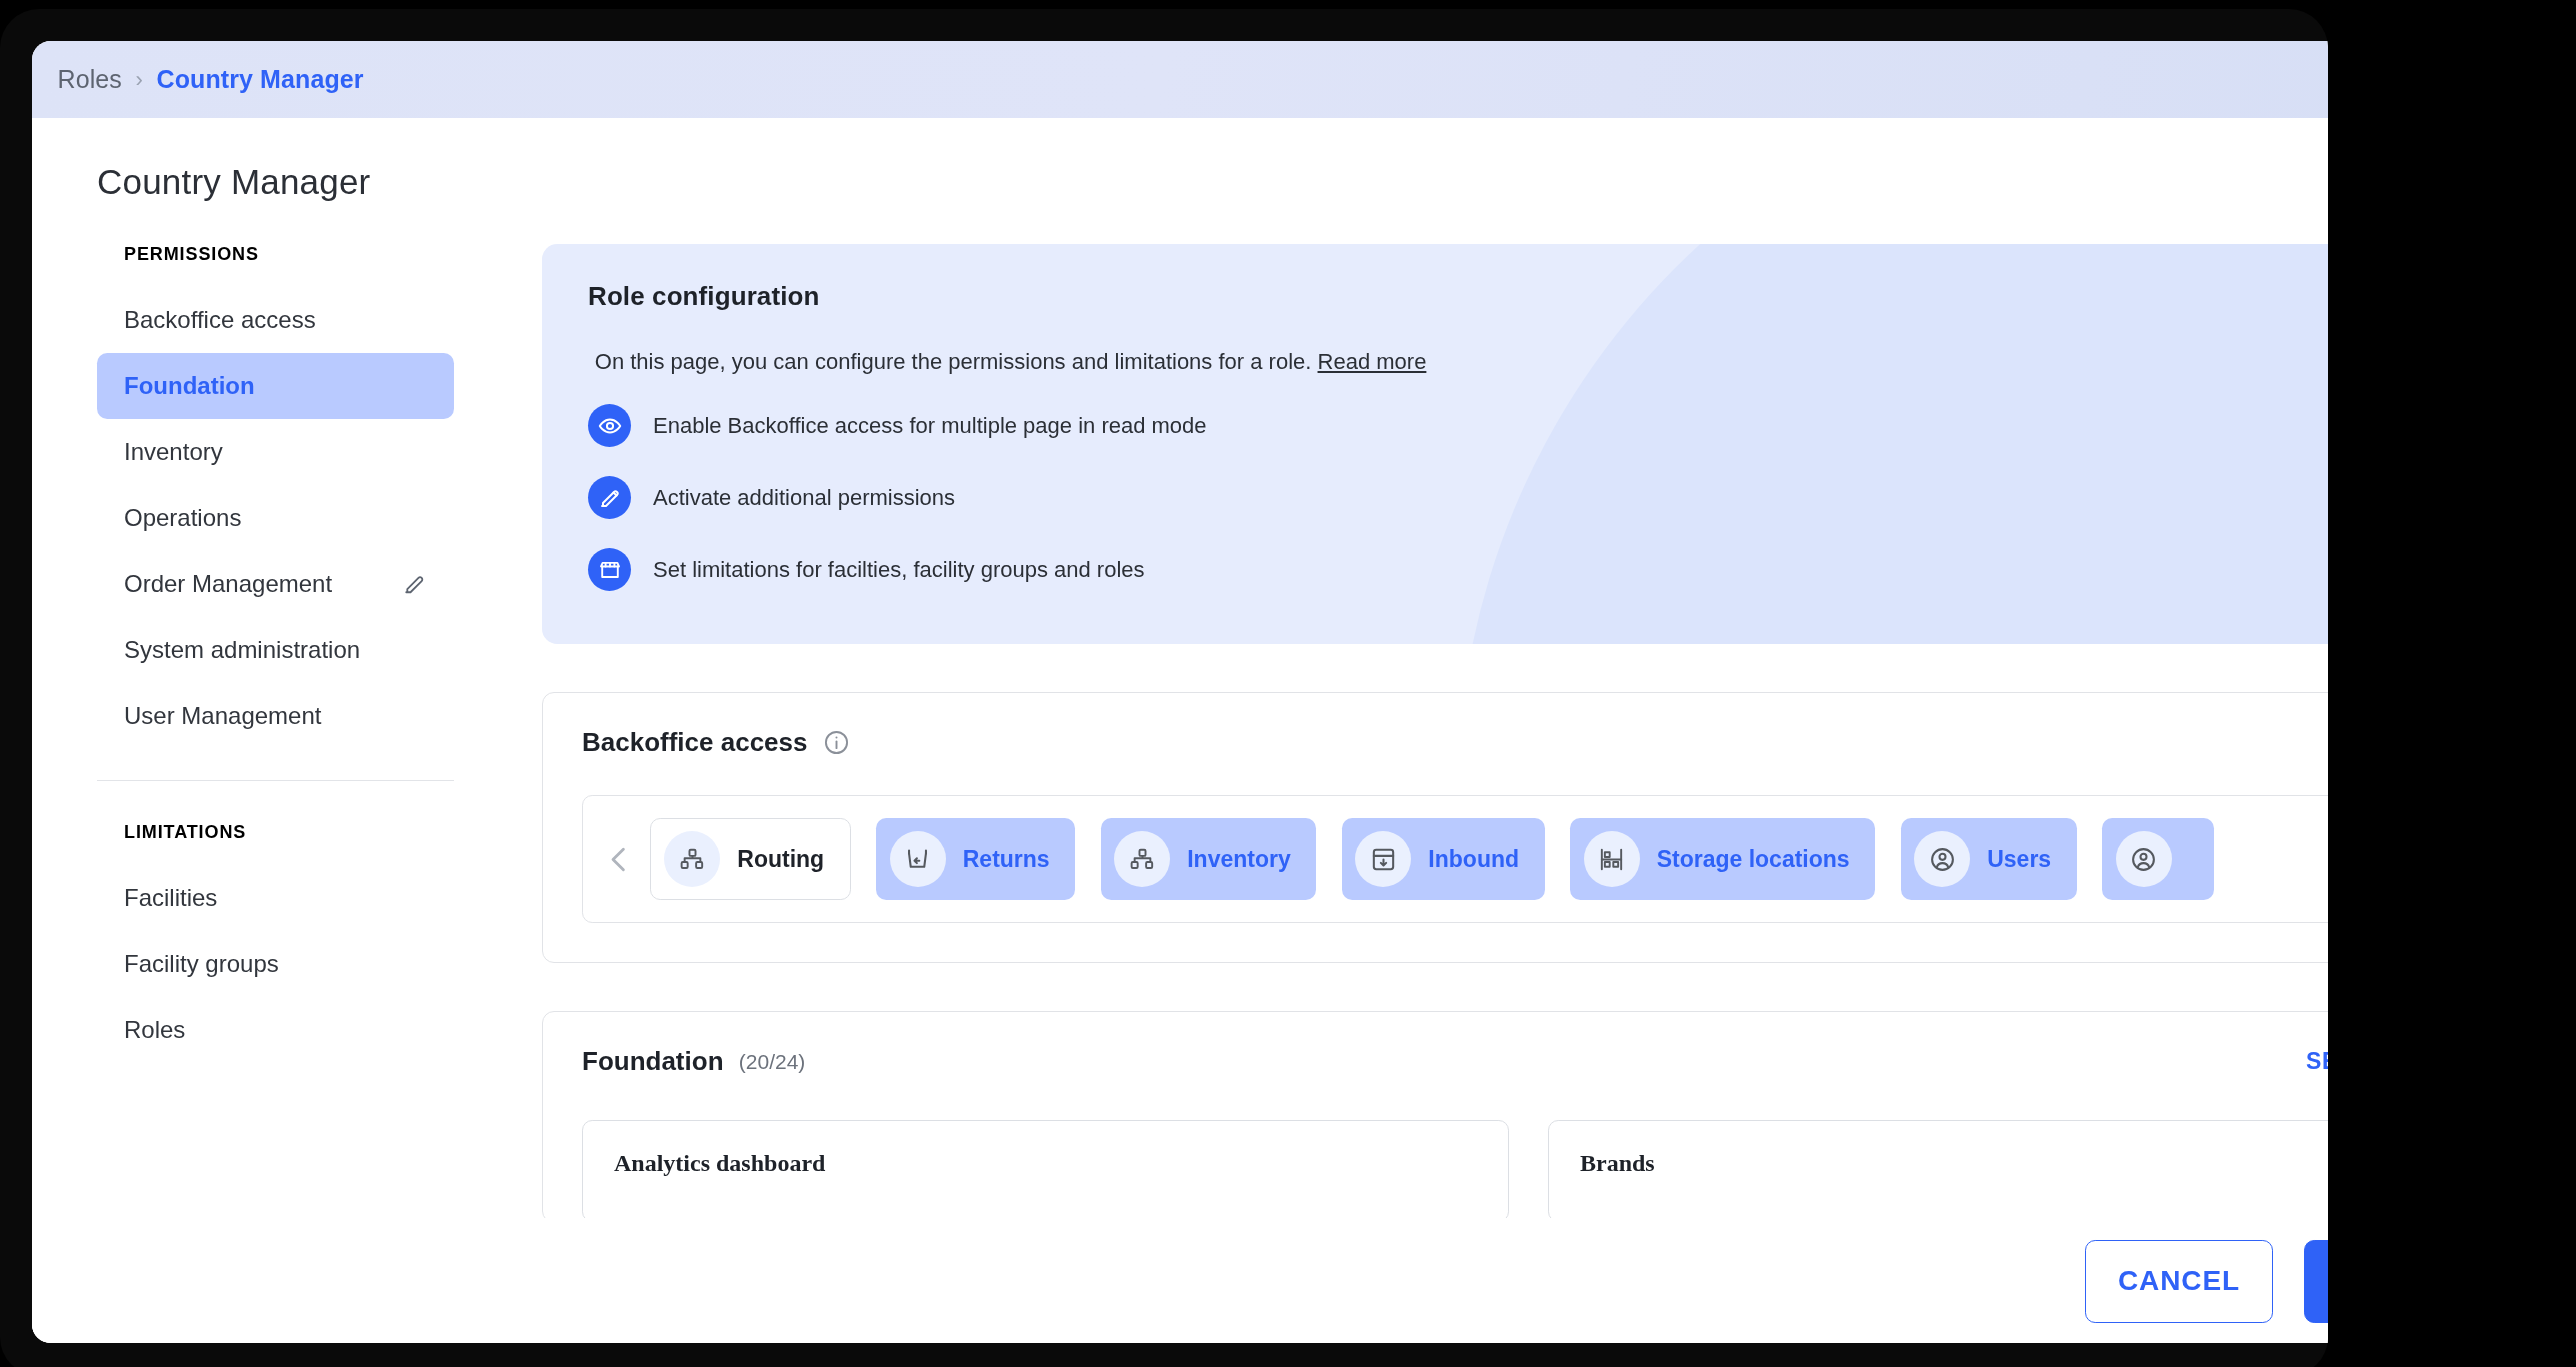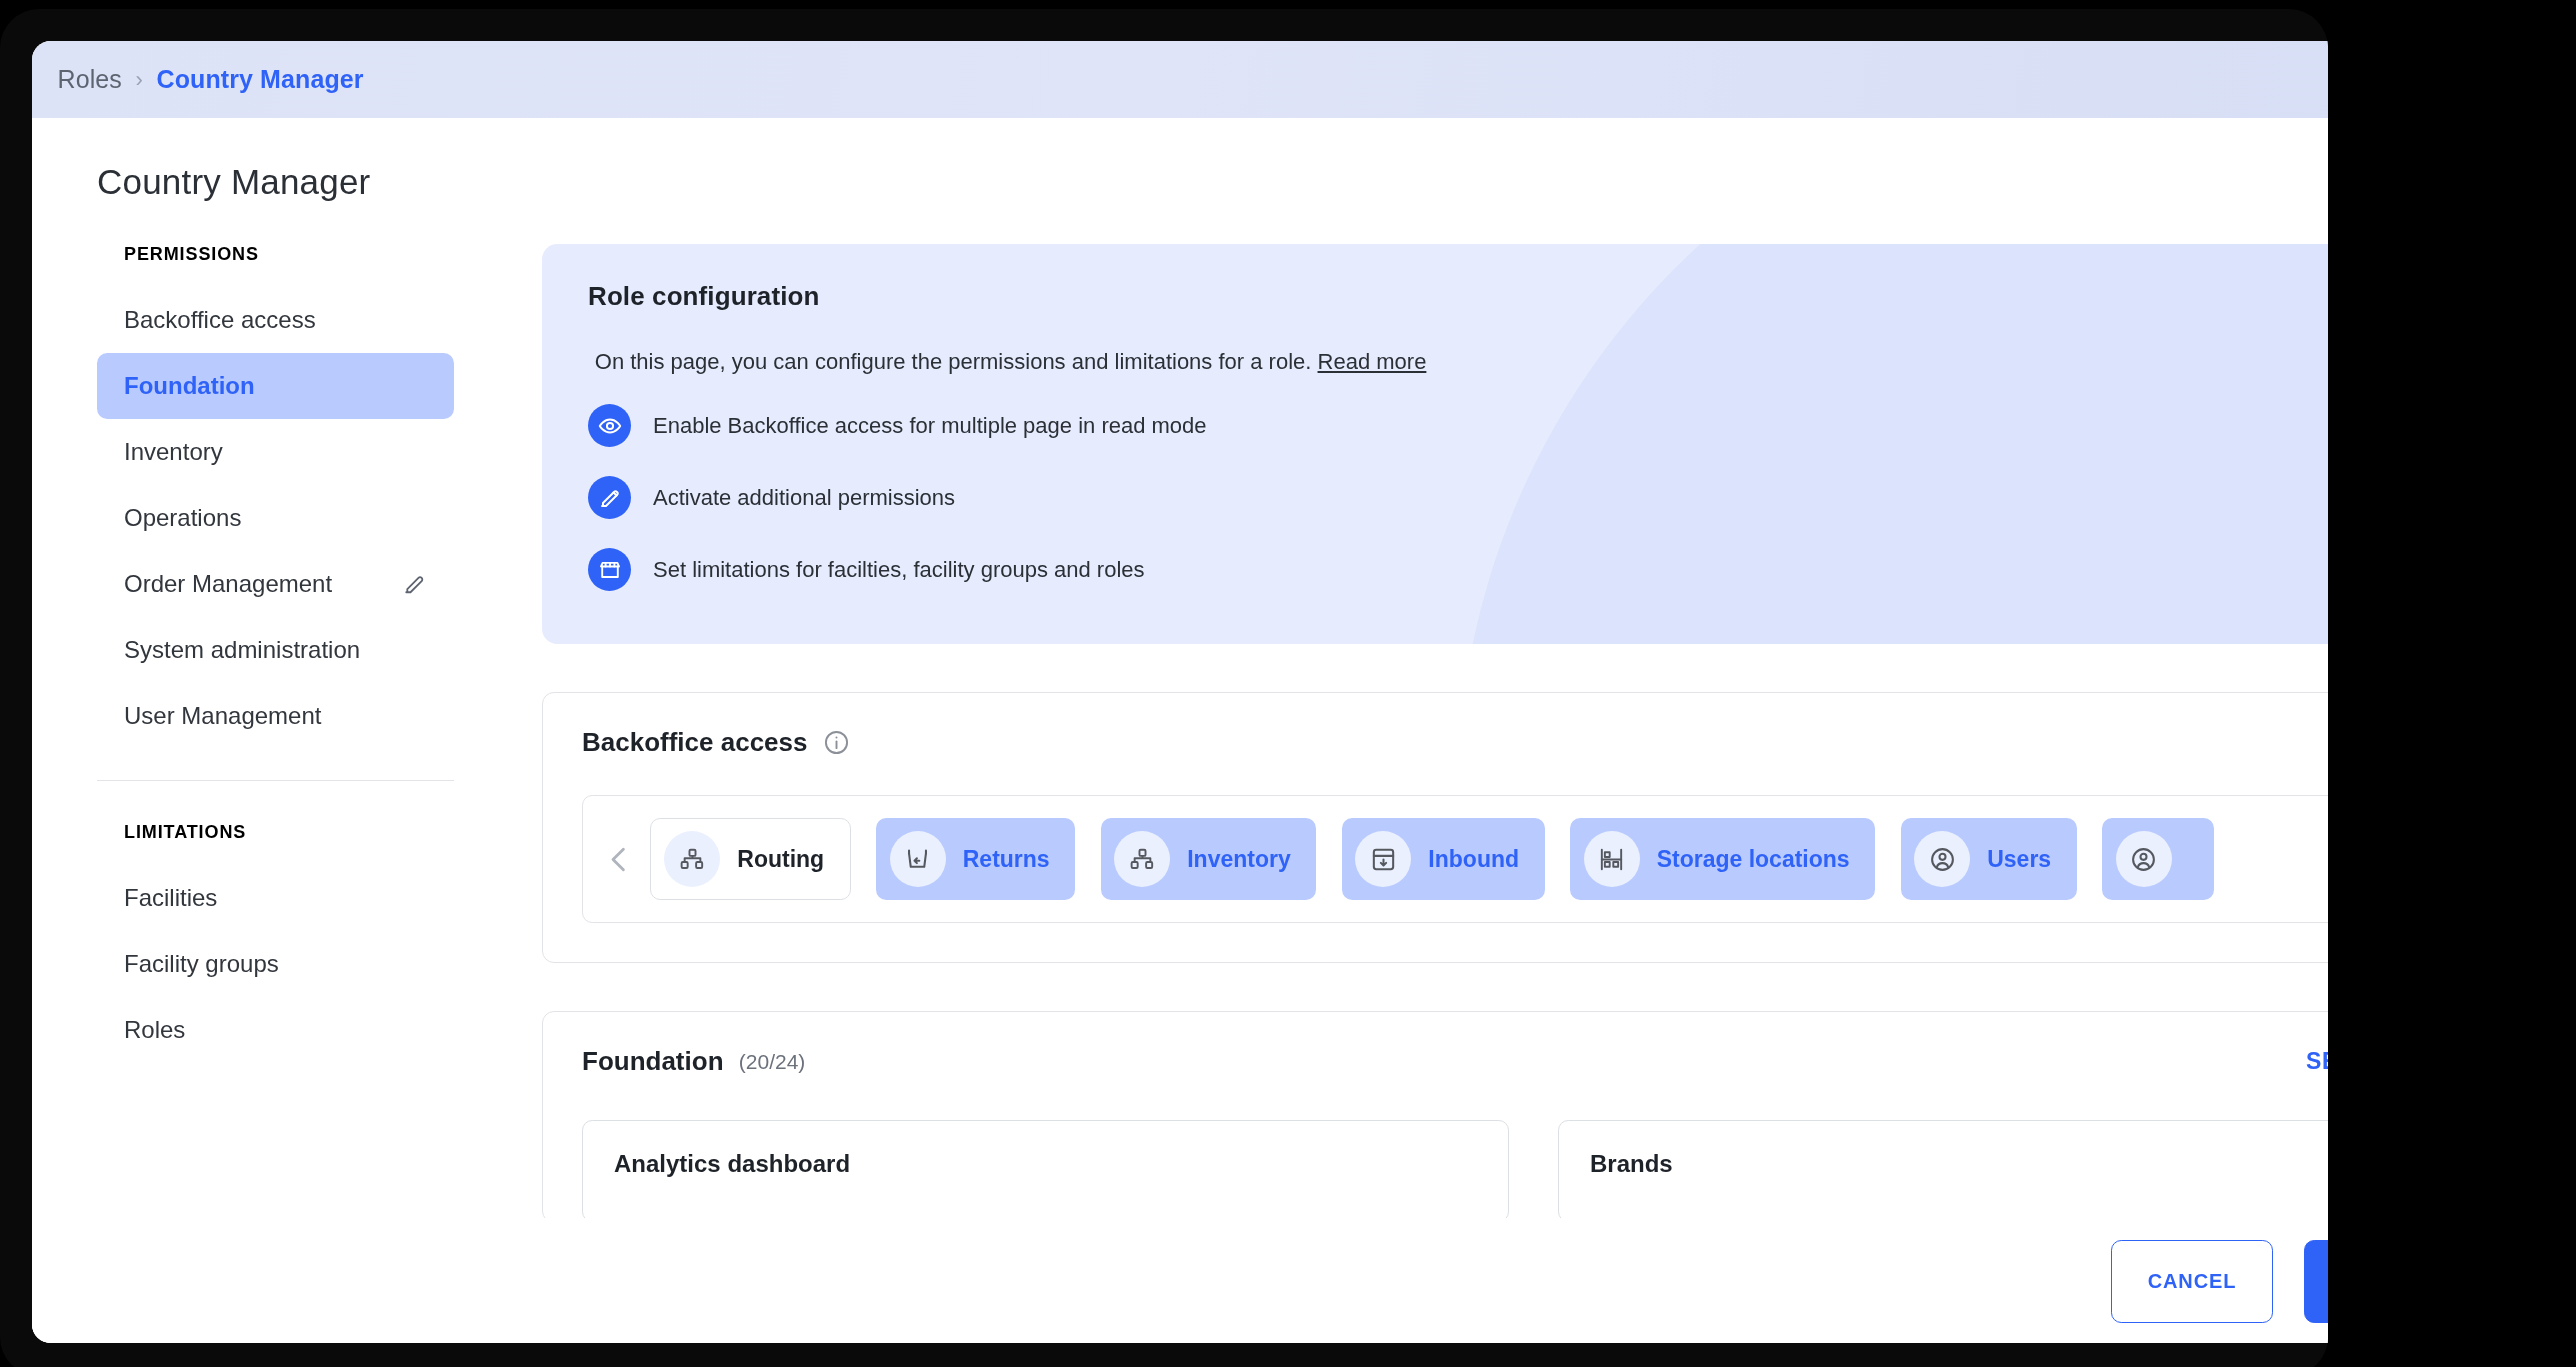--- a/index.html
+++ b/index.html
@@ -261,22 +261,23 @@
     justify-content: center;
     flex: 0 0 auto;
   }
   .chip-label { font-size: 23px; font-weight: 700; white-space: nowrap; }
   .chip.on  .chip-label { color: #2f62f7; }
   .chip.off .chip-label { color: #1e2229; }
 
   
   #tiles-row {
     display: flex;
-    gap: 49px;
+    gap: 39px;
     margin: 43px 39px 0 39px;
+    font-family: Liberation Serif, serif;
   }
   .tile {
     flex: 0 0 auto;
     border: 0.9px solid #dcdfe4;
     border-radius: 10.2px;
     padding: 29px 31px;
     height: 102px;
     overflow: hidden;
   }
   .tile.wide { width: 927px; }
@@ -298,21 +299,21 @@
     align-items: center;
     justify-content: flex-end;
     padding-right: 77px;
     gap: 31px;
     z-index: 20;
   }
   .btn {
     height: 83px;
     min-width: 162px;
     border-radius: 10.2px;
-    font-size: 20px;
+    font-size: 28px;
     font-weight: 700;
     letter-spacing: 0.9px;
     display: flex;
     align-items: center;
     justify-content: center;
     cursor: pointer;
     padding: 0 32px;
   }
   #cancel-button { background: #ffffff; border: 1.7px solid #2f62f7; color: #2f62f7; }
   #save-button   { background: #2f62f7; border: 1.7px solid #2f62f7; color: #ffffff; }

